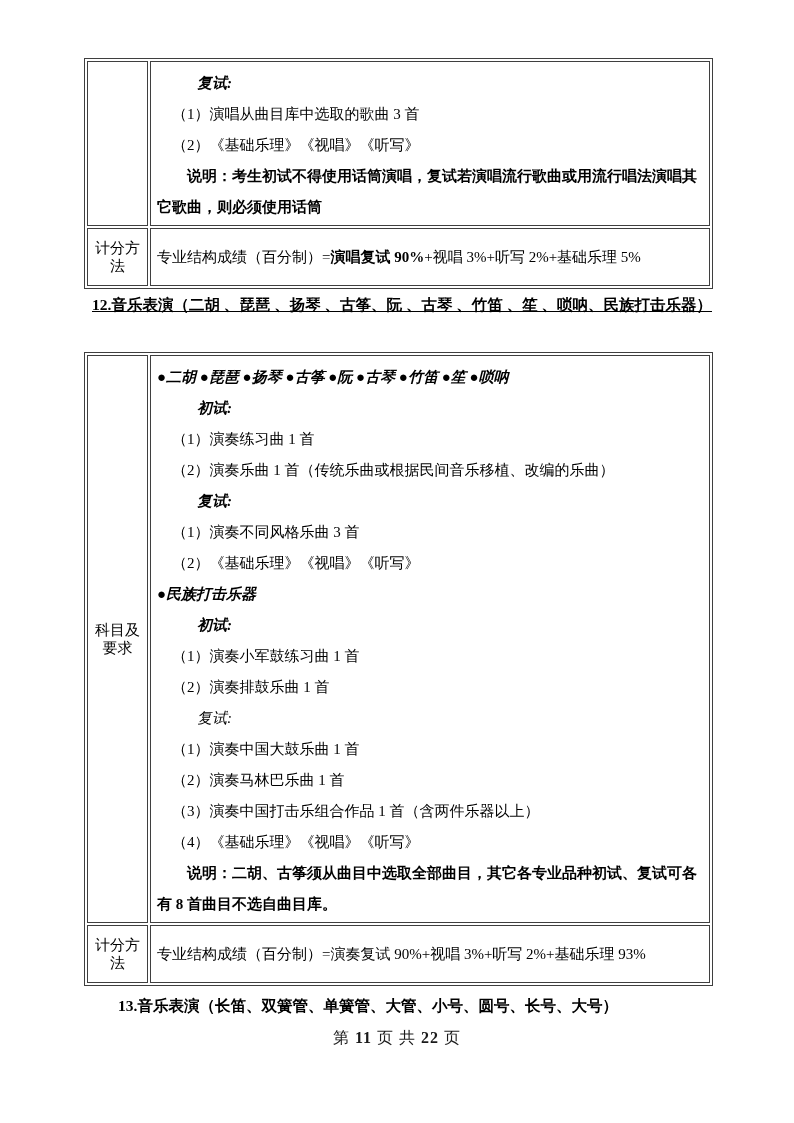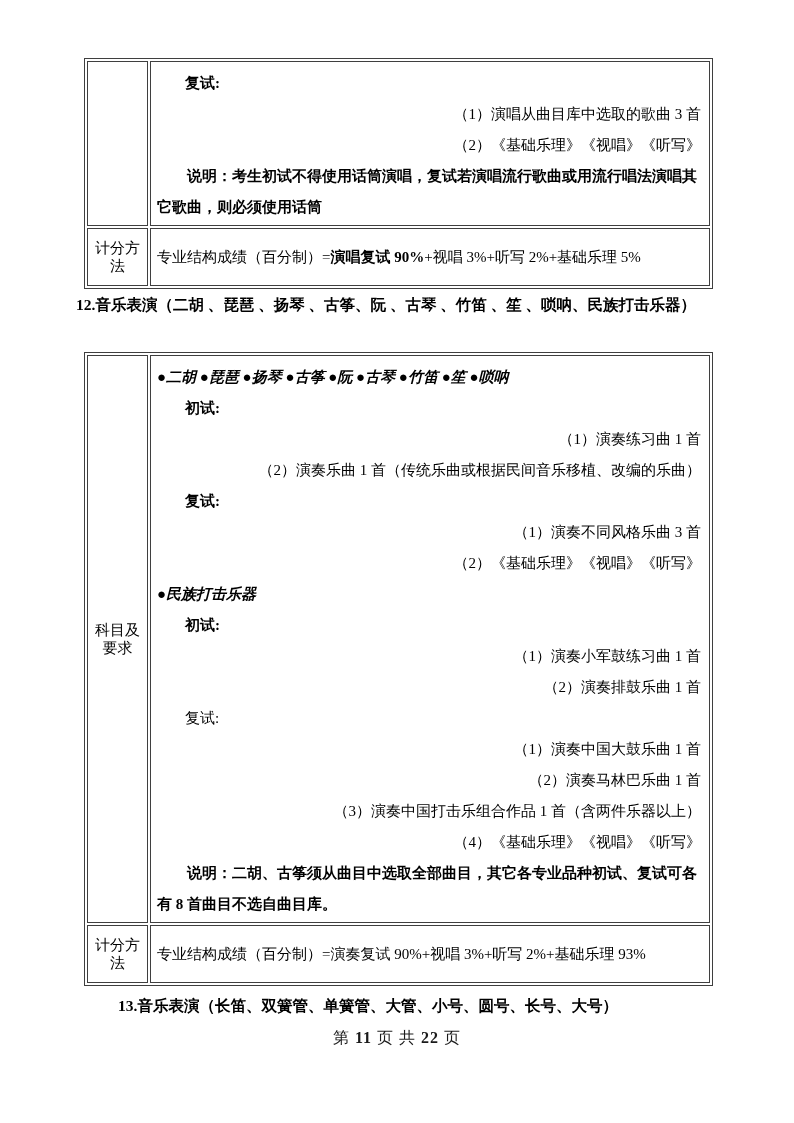--- a/index.html
+++ b/index.html
@@ -24,22 +24,22 @@
   }
   td.content-cell{
     padding:6px 8px 2px 6px;line-height:31px;vertical-align:top;
   }
   td.formula-cell{
     padding:4px 8px 4px 6px;height:48px;vertical-align:middle;line-height:24px;margin-left:20px;
   }
   
   .line{white-space:normal;}
   .flush{margin-left:0;font-style:italic;}
-  .num{margin-left:23px;text-align:right;}
-  .label{margin-left:28px;}
+  .num{margin-left:15px;}
+  .label{margin-left:40px;font-style:italic;}
   .note{text-indent:30px;}
   .b{font-weight:bold;}
   
   .section-heading{
     font-size:15.5px;font-weight:bold;line-height:25px;width:628px;
     padding-left:21px;text-indent:-21px;
   }
   
   .page-footer{
     width:794px;text-align:center;font-size:16px;letter-spacing:1px;color:#1a1a1a;
@@ -59,21 +59,21 @@
           <div class="line note b">说明：考生初试不得使用话筒演唱，复试若演唱流行歌曲或用流行唱法演唱其它歌曲，则必须使用话筒</div>
         </td>
   </tr>
   <tr>
     <td class="label-cell">计分方法</td>
     <td class="formula-cell"><span>专业结构成绩（百分制）=</span><span class="b">演唱复试 90%</span><span>+视唱 3%+听写 2%+基础乐理 5%</span></td>
   </tr>
 </tbody>
   </table>
 
-<div class="section-heading abs" style="left:76px;top:292px;">12.音乐表演（二胡 、琵琶 、扬琴 、古筝、阮 、古琴 、竹笛 、笙 、唢呐、民族打击乐器）</div>
+<div class="section-heading abs" style="left:92px;top:292px;text-decoration:underline;">12.音乐表演（二胡 、琵琶 、扬琴 、古筝、阮 、古琴 、竹笛 、笙 、唢呐、民族打击乐器）</div>
 
 <table class="doc-table abs" style="left:84px;top:352px;">
   <tbody>
       <tr>
     <td class="label-cell">科目及要求</td>
     <td class="content-cell">
           <div class="line flush b">●二胡 ●琵琶 ●扬琴 ●古筝 ●阮 ●古琴 ●竹笛 ●笙 ●唢呐</div>
           <div class="line label b">初试:</div>
           <div class="line num">（1）演奏练习曲 1 首</div>
           <div class="line num">（2）演奏乐曲 1 首（传统乐曲或根据民间音乐移植、改编的乐曲）</div>

